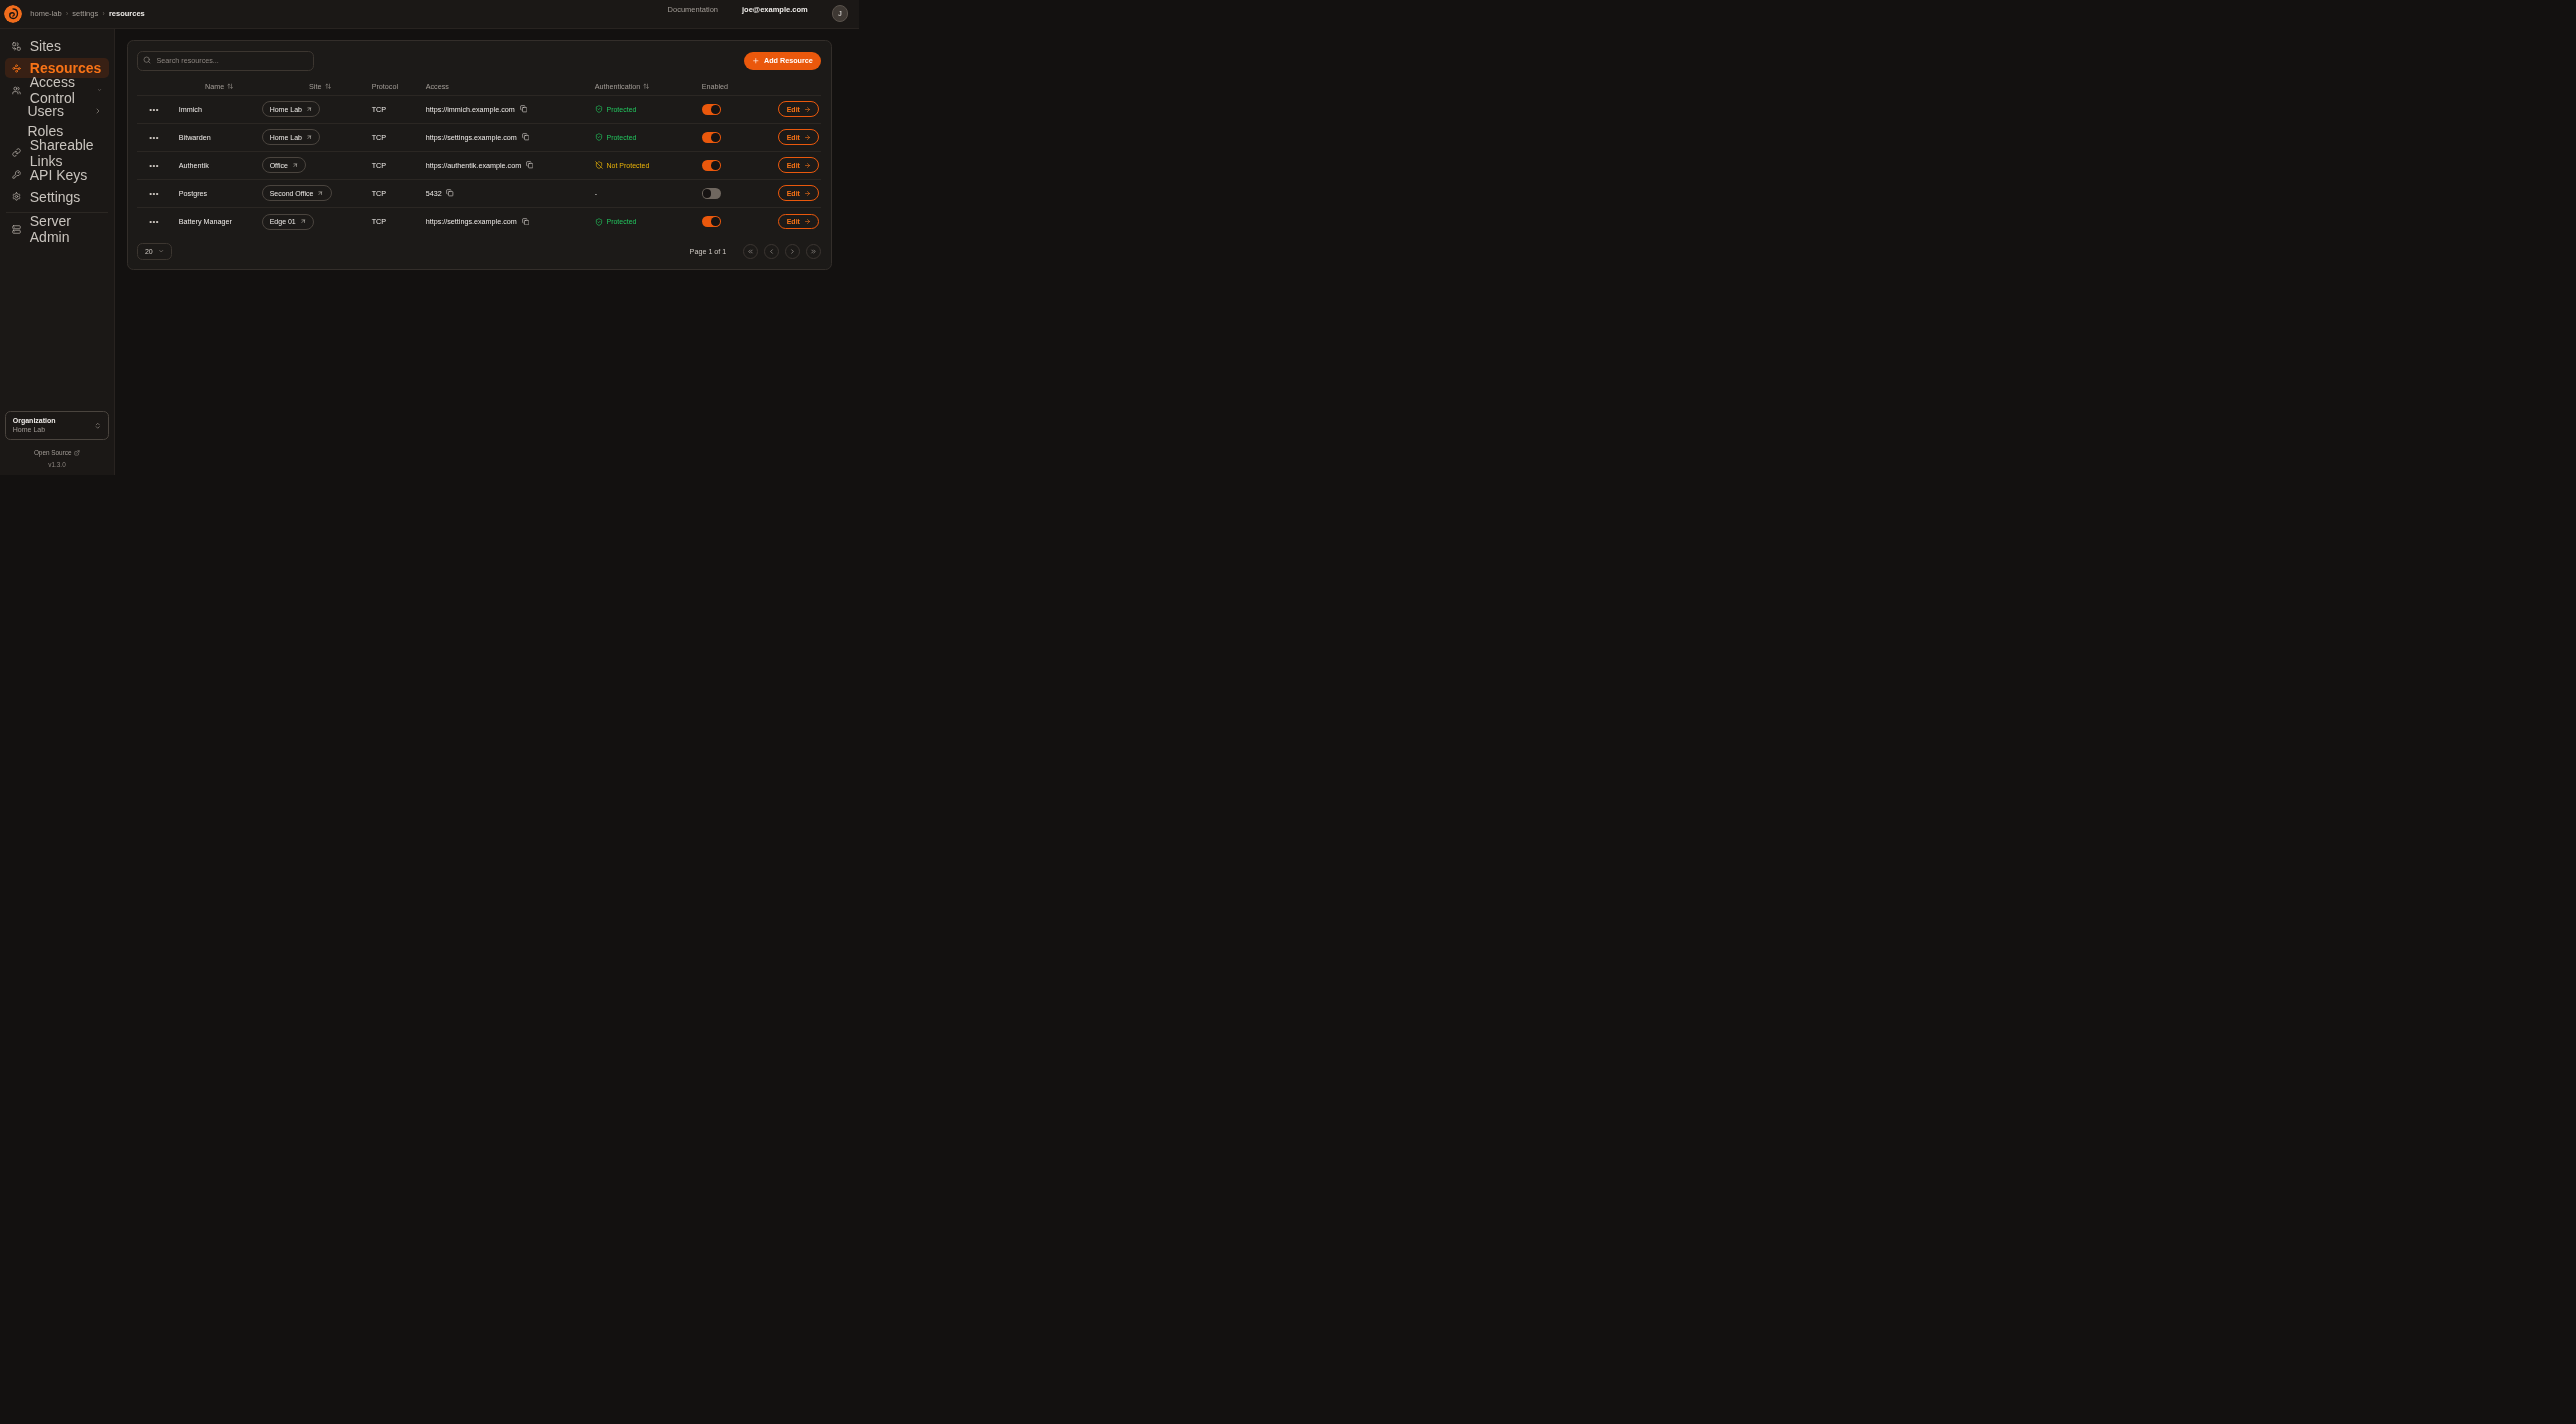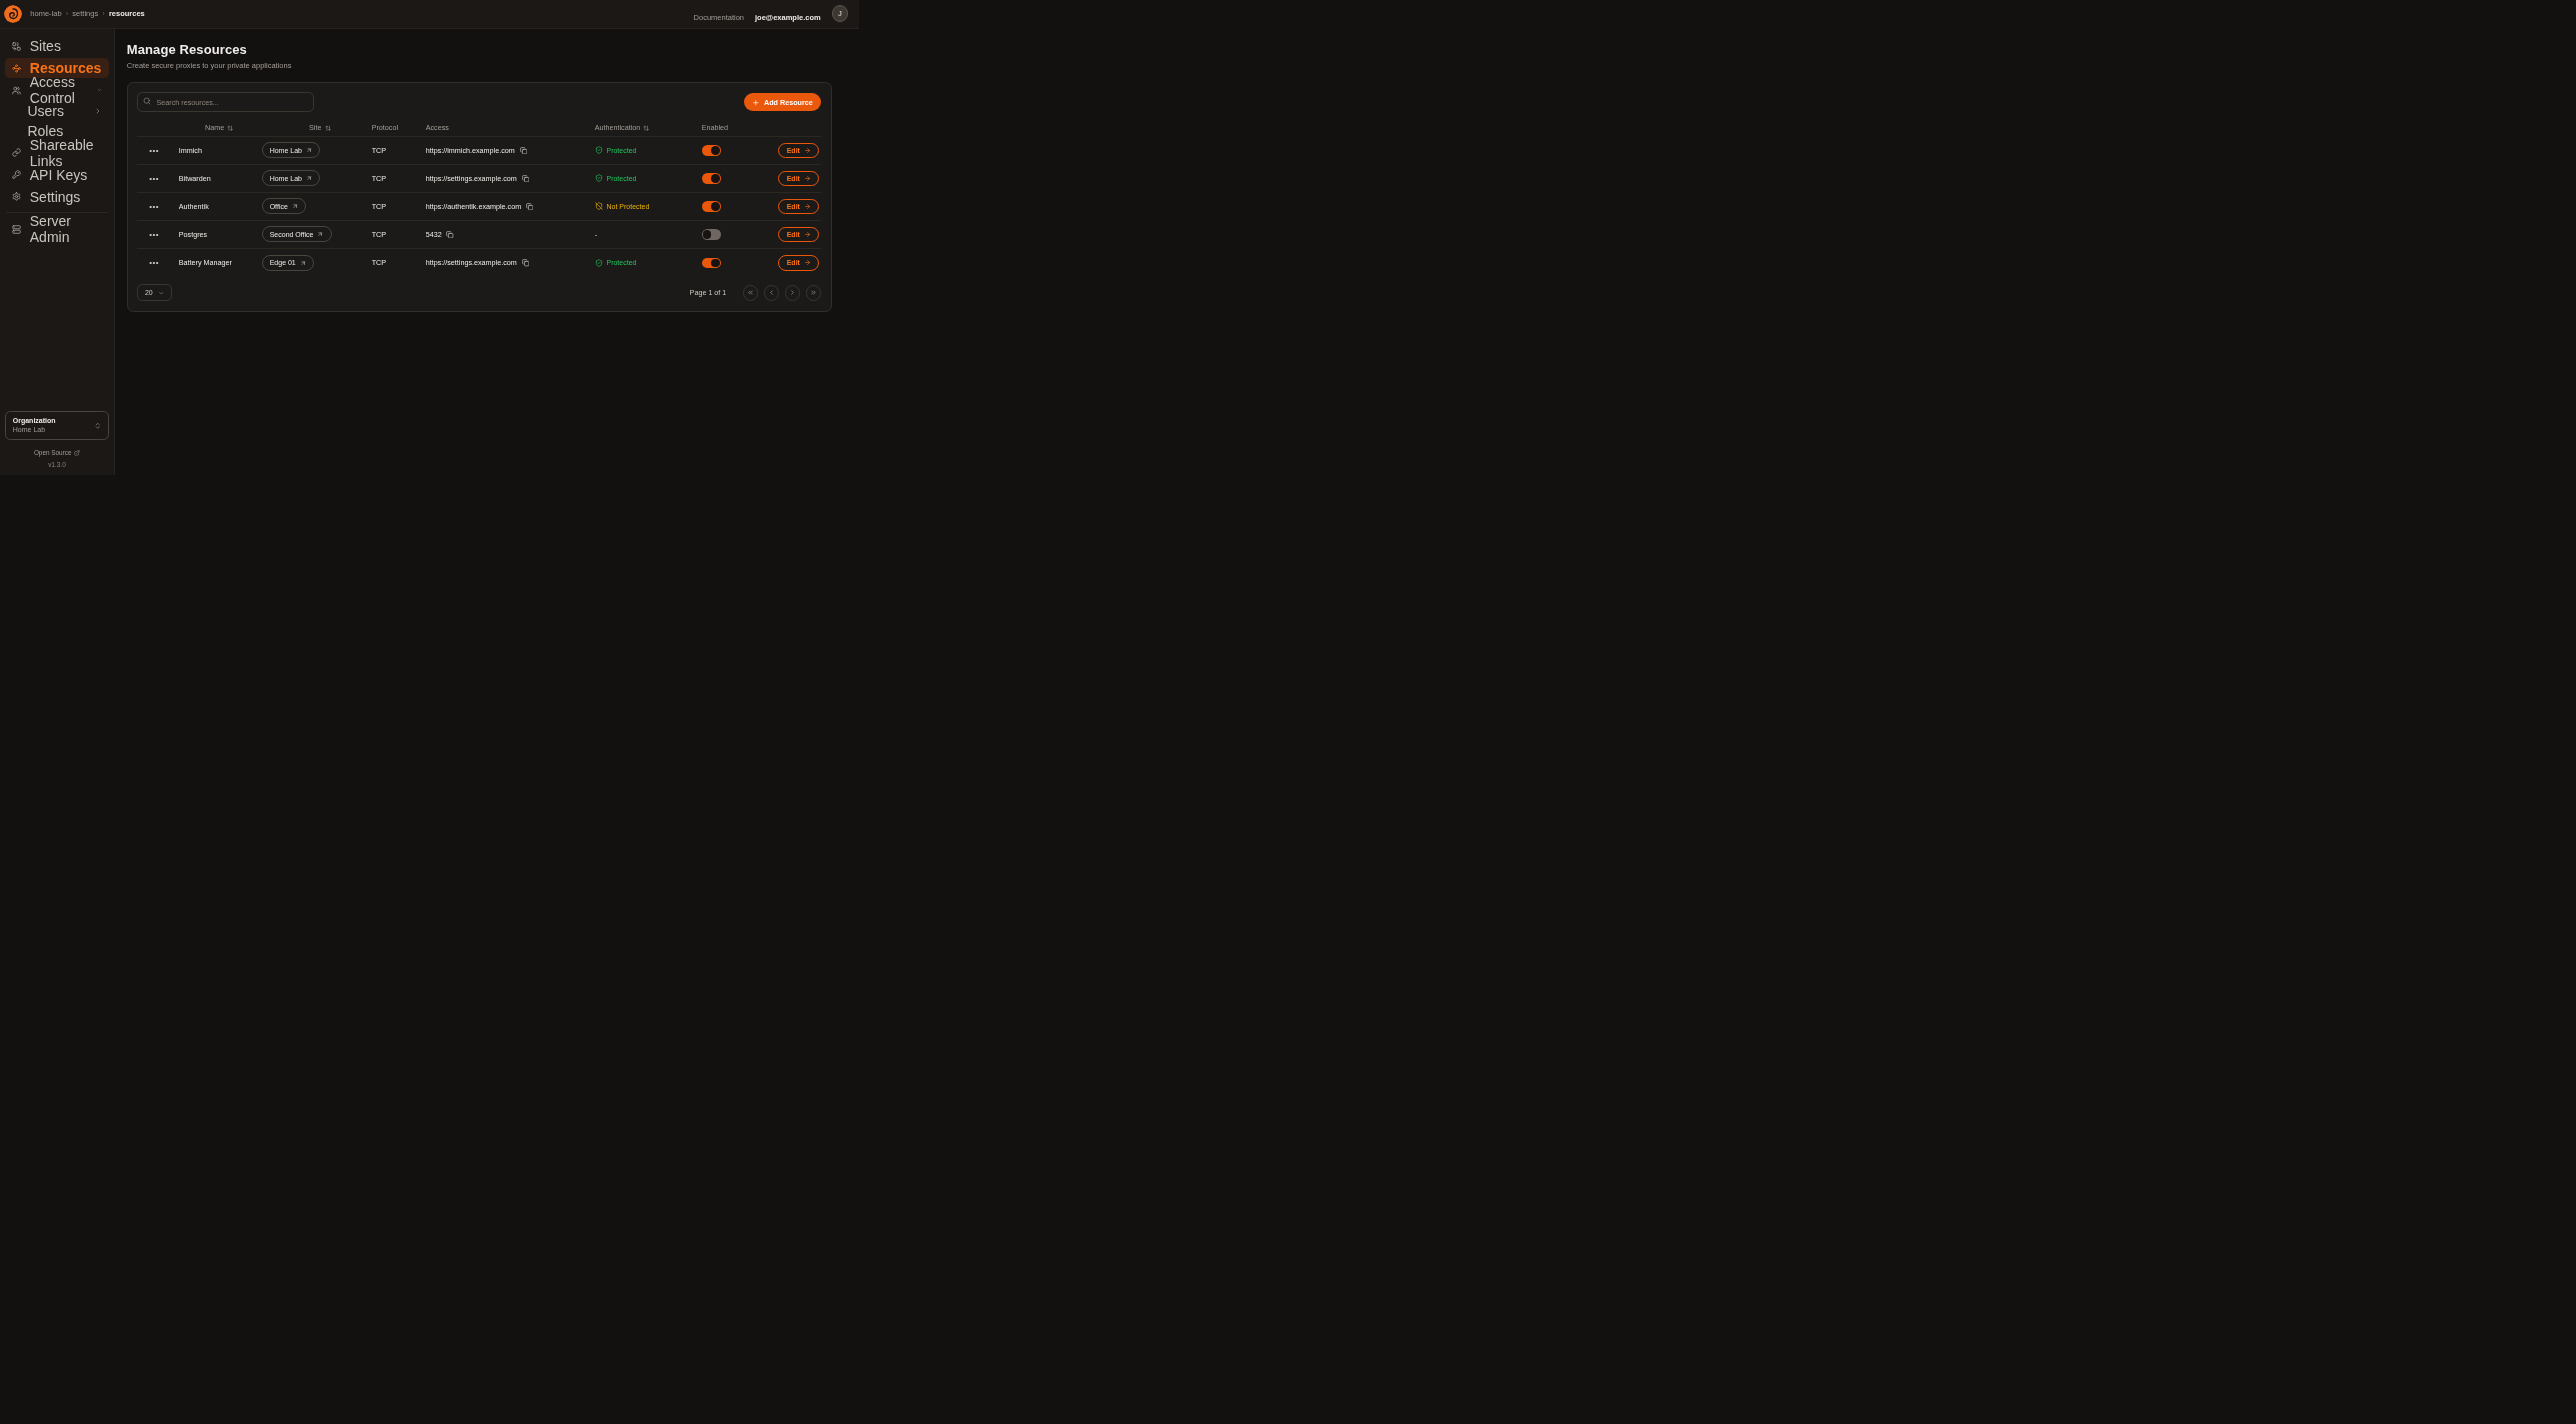--- a/index.html
+++ b/index.html
@@ -13,21 +13,21 @@
   svg{display:block;}
   .ic{stroke:currentColor;fill:none;stroke-width:2;stroke-linecap:round;stroke-linejoin:round;}
 
   
   .topbar{height:28.5px;background:var(--bg-bar);border-bottom:0.5px solid #282320;display:flex;align-items:center;padding:0 10.7px 0 4.3px;}
   .logo{width:18px;height:18px;border-radius:50%;overflow:hidden;flex:0 0 auto;cursor:pointer;}
   .crumbs{display:flex;align-items:center;gap:4.3px;margin-left:8px;font-size:7.5px;}
   .crumb{color:var(--muted);cursor:pointer;}
   .crumb.current{color:var(--text);font-weight:700;}
   .crumb-sep{color:#6f6962;font-size:6.4px;}
-  .topbar-right{margin-left:auto;display:flex;align-items:flex-end;gap:11px;}
+  .topbar-right{margin-left:auto;display:flex;align-items:flex-start;gap:24px;}
   .doc-link{color:var(--muted);font-size:7.5px;cursor:pointer;}
   .user-email{color:var(--text);font-size:7.5px;font-weight:700;cursor:pointer;}
   .avatar{width:16.6px;height:16.6px;border-radius:50%;background:#3e3833;border:0.5px solid #5a534c;display:flex;align-items:center;justify-content:center;font-size:7px;color:var(--text);cursor:pointer;}
 
   
   .shell{display:flex;height:446px;}
   .sidebar{width:115px;background:var(--bg-bar);border-right:0.5px solid #282320;display:flex;flex-direction:column;padding:7.5px 5.4px 6.4px;}
   .content{flex:1;overflow:hidden;}
 
   
@@ -230,24 +230,20 @@
             <path d="M15 3h6v6"></path>
             <path d="M10 14 21 3"></path>
             <path d="M18 13v6a2 2 0 0 1-2 2H5a2 2 0 0 1-2-2V8a2 2 0 0 1 2-2h6"></path>
           </svg>
       </div>
       <div class="version">v1.3.0</div>
     </div>
   </div>
 
   <div class="content">
-    <div class="page-head">
-      <div class="page-title">Manage Resources</div>
-      <div class="page-sub">Create secure proxies to your private applications</div>
-    </div>
 
     <div class="card">
       <div class="card-toolbar">
         <div class="search-wrap">
           <svg class="licon ic" viewBox="0 0 24 24">
               <circle cx="11" cy="11" r="8"></circle>
               <path d="m21 21-4.3-4.3"></path>
             </svg>
           <input class="search-input" type="text" placeholder="Search resources..." style="">
         </div>

